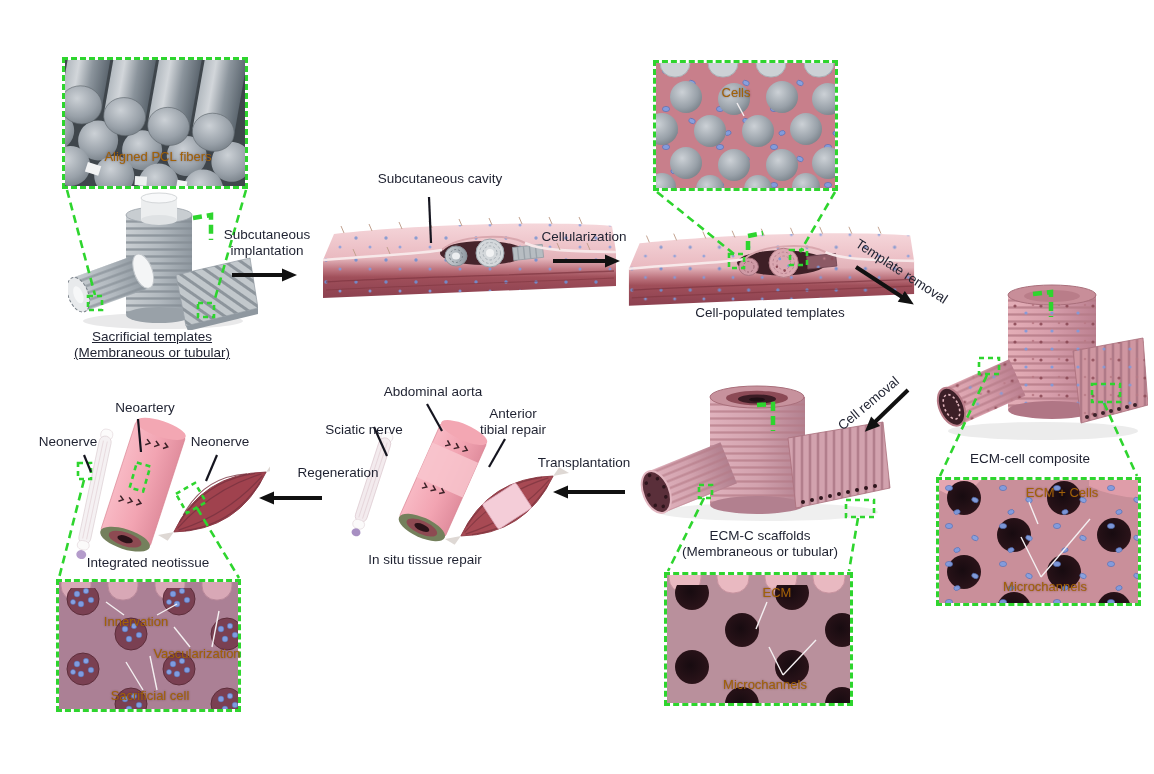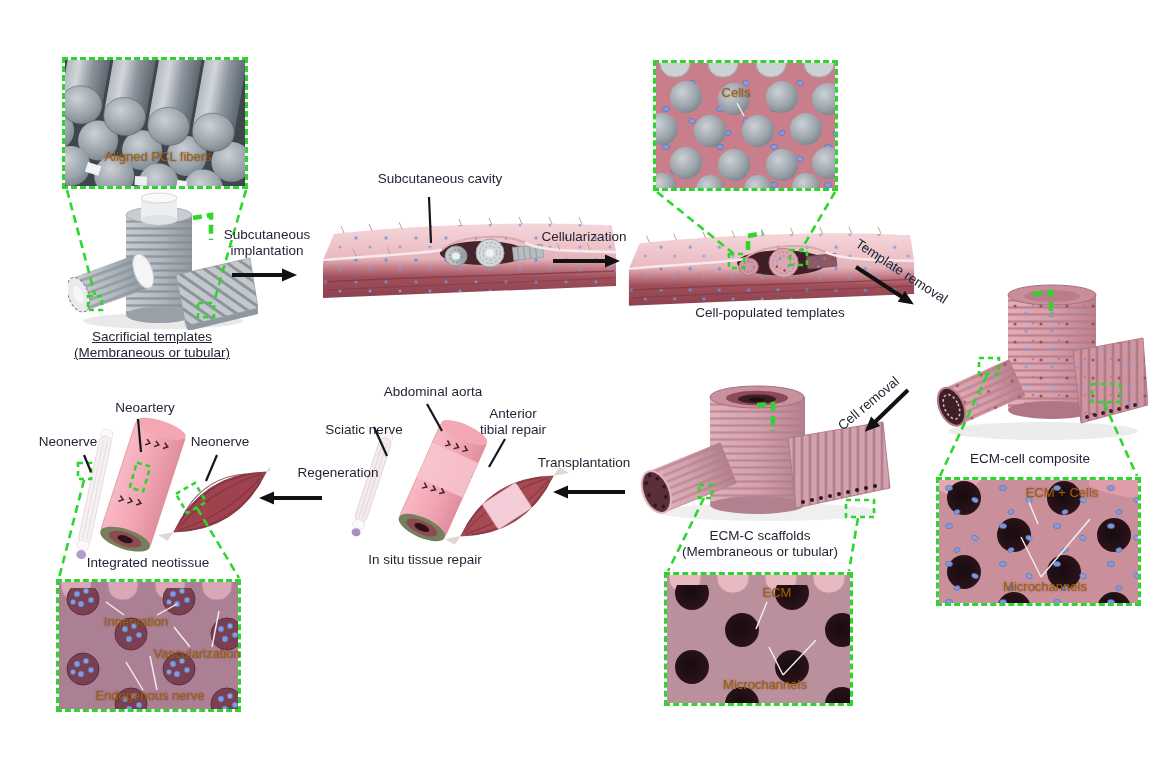--- a/index.html
+++ b/index.html
@@ -606,15 +606,15 @@
   <span>tibial repair</span>
 </div>
 <div class="lbl" style="left:425px;top:552px;">In situ tissue repair</div>
 <div class="lbl" style="left:308px;top:465px;margin-left:30px;">Regeneration</div>
 <div class="lbl" style="left:145px;top:400px;">Neoartery</div>
 <div class="lbl" style="left:68px;top:434px;">Neonerve</div>
 <div class="lbl" style="left:220px;top:434px;">Neonerve</div>
 <div class="lbl" style="left:148px;top:555px;">Integrated neotissue</div>
 <div class="lbl lbl-w" style="left:136px;top:614px;">Innervation</div>
 <div class="lbl lbl-w" style="left:188px;top:646px;margin-left:9px;">Vascularization</div>
-<div class="lbl lbl-w" style="left:150px;top:688px;">Endogenous nerve</div>
+<div class="lbl lbl-w" style="left:150px;top:688px;">Sacrificial cell</div>
 
 </div>
 
 </body></html>

